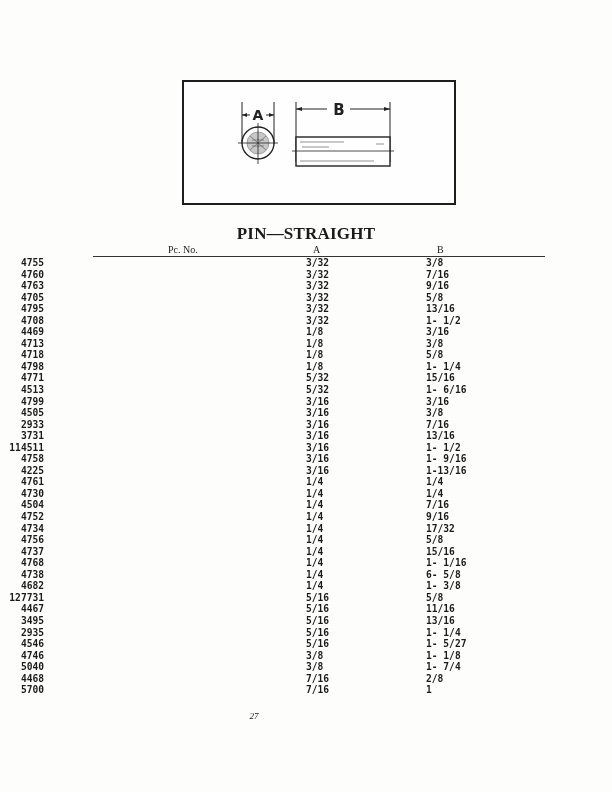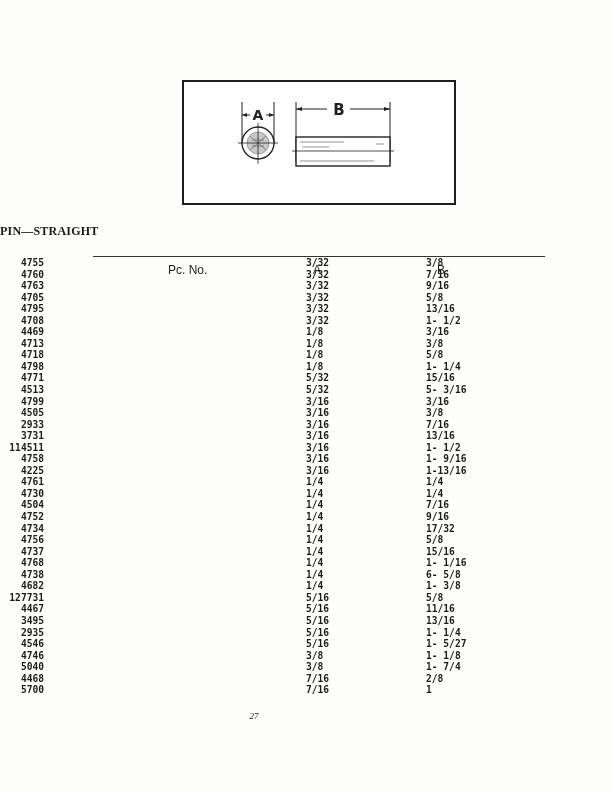--- a/index.html
+++ b/index.html
@@ -7,27 +7,27 @@
     width:612px; height:792px; position:relative; overflow:hidden;
     background:#fdfdfb; color:#1a1a1a;
     font-family: "DejaVu Serif", "Liberation Serif", serif;
   }
   .figure-box {
     position:absolute; left:182px; top:80px; width:274px; height:125px;
     border:2px solid #1e1e1e; box-sizing:border-box; background:#fefefe;
   }
   .figure-box svg { position:absolute; left:0; top:0; }
   .title {
-    position:absolute; left:0; width:612px; top:224px; 
-    font-family:"Liberation Serif", serif; font-weight:bold; font-size:12px;
+    position:absolute; left:0; width:612px; top:224px; text-align:center;
+    font-family:"Liberation Serif", serif; font-weight:bold; font-size:17px;
     letter-spacing:0.2px;
   }
   .hdr {
-    position:absolute; top:244px; font-family:Liberation Sans, sans-serif;
-    font-size:12px; color:#222;margin-top:19px;
+    position:absolute; top:244px; font-family:Liberation Serif, serif;
+    font-size:10px; color:#222;
   }
   .rule {
     position:absolute; left:93px; top:256px; width:452px; height:1px;
     background:#333;
   }
   .rows {
     position:absolute; left:0; top:257px; width:612px;
   }
   .row {
     position:relative; height:11.55px;
@@ -151,21 +151,21 @@
       <span class="c-b">1- 1/4</span>
     </div>
     <div class="row">
       <span class="c-no">4771</span>
       <span class="c-a">5/32</span>
       <span class="c-b">15/16</span>
     </div>
     <div class="row">
       <span class="c-no">4513</span>
       <span class="c-a">5/32</span>
-      <span class="c-b">5- 3/16</span>
+      <span class="c-b">1- 6/16</span>
     </div>
     <div class="row">
       <span class="c-no">4799</span>
       <span class="c-a">3/16</span>
       <span class="c-b">3/16</span>
     </div>
     <div class="row">
       <span class="c-no">4505</span>
       <span class="c-a">3/16</span>
       <span class="c-b">3/8</span>

